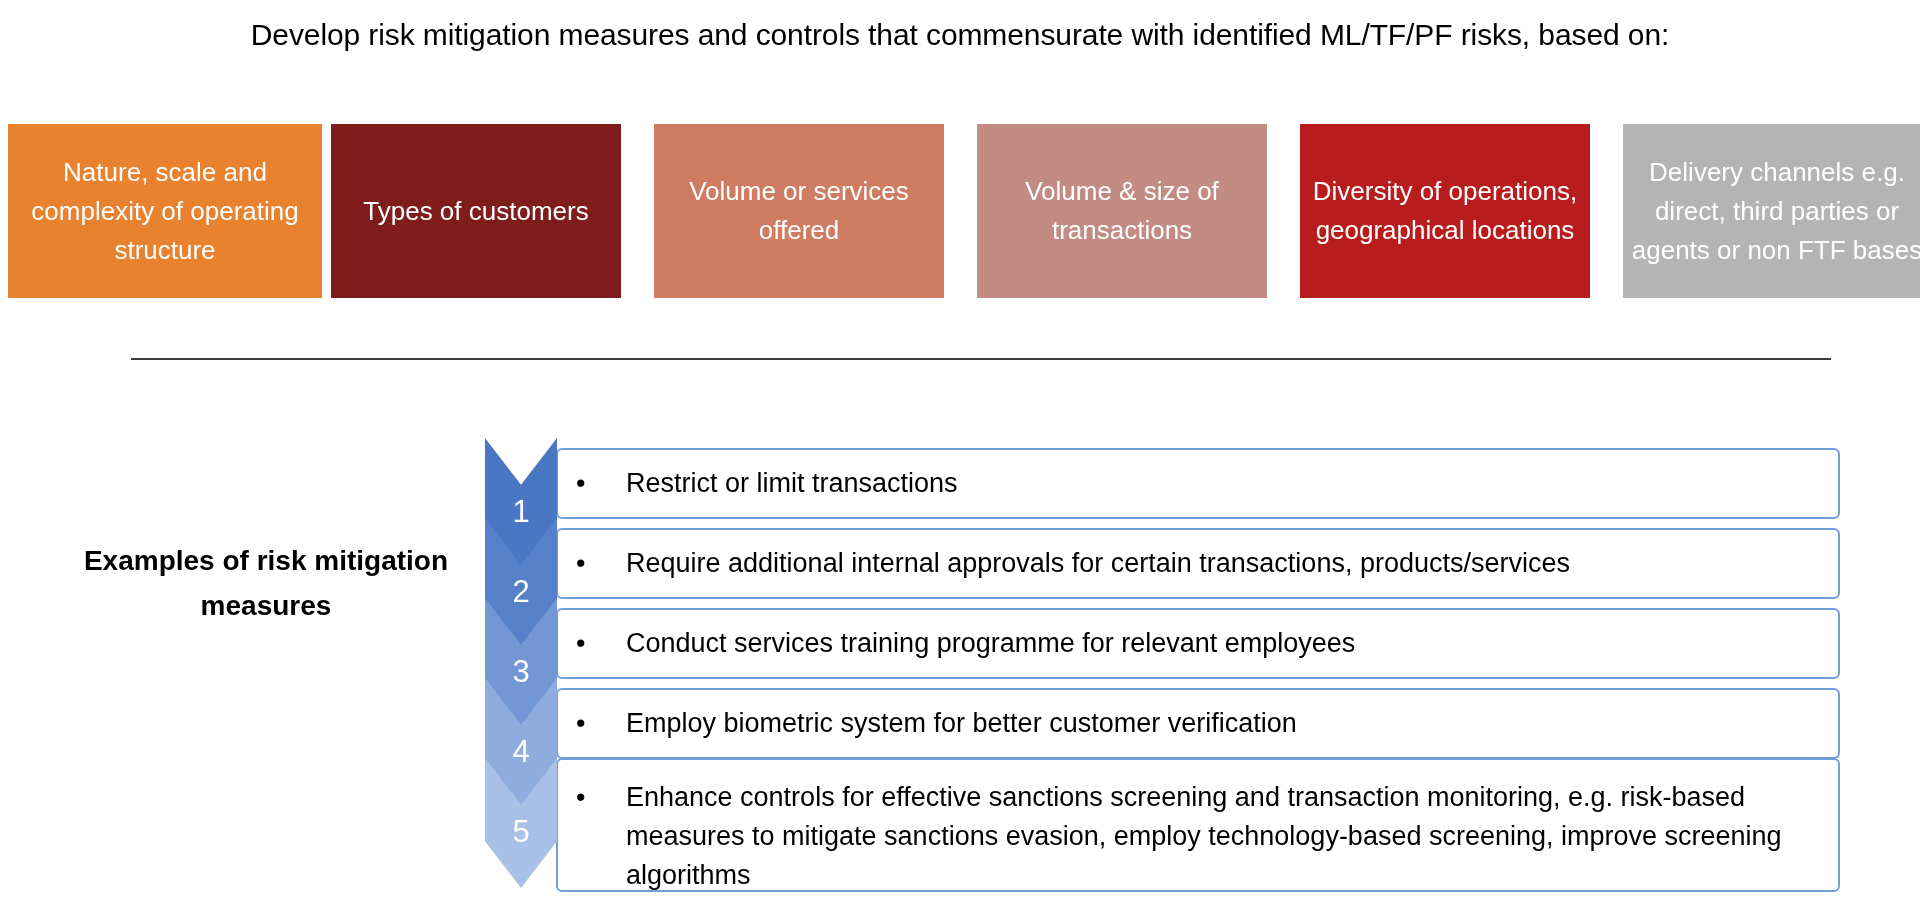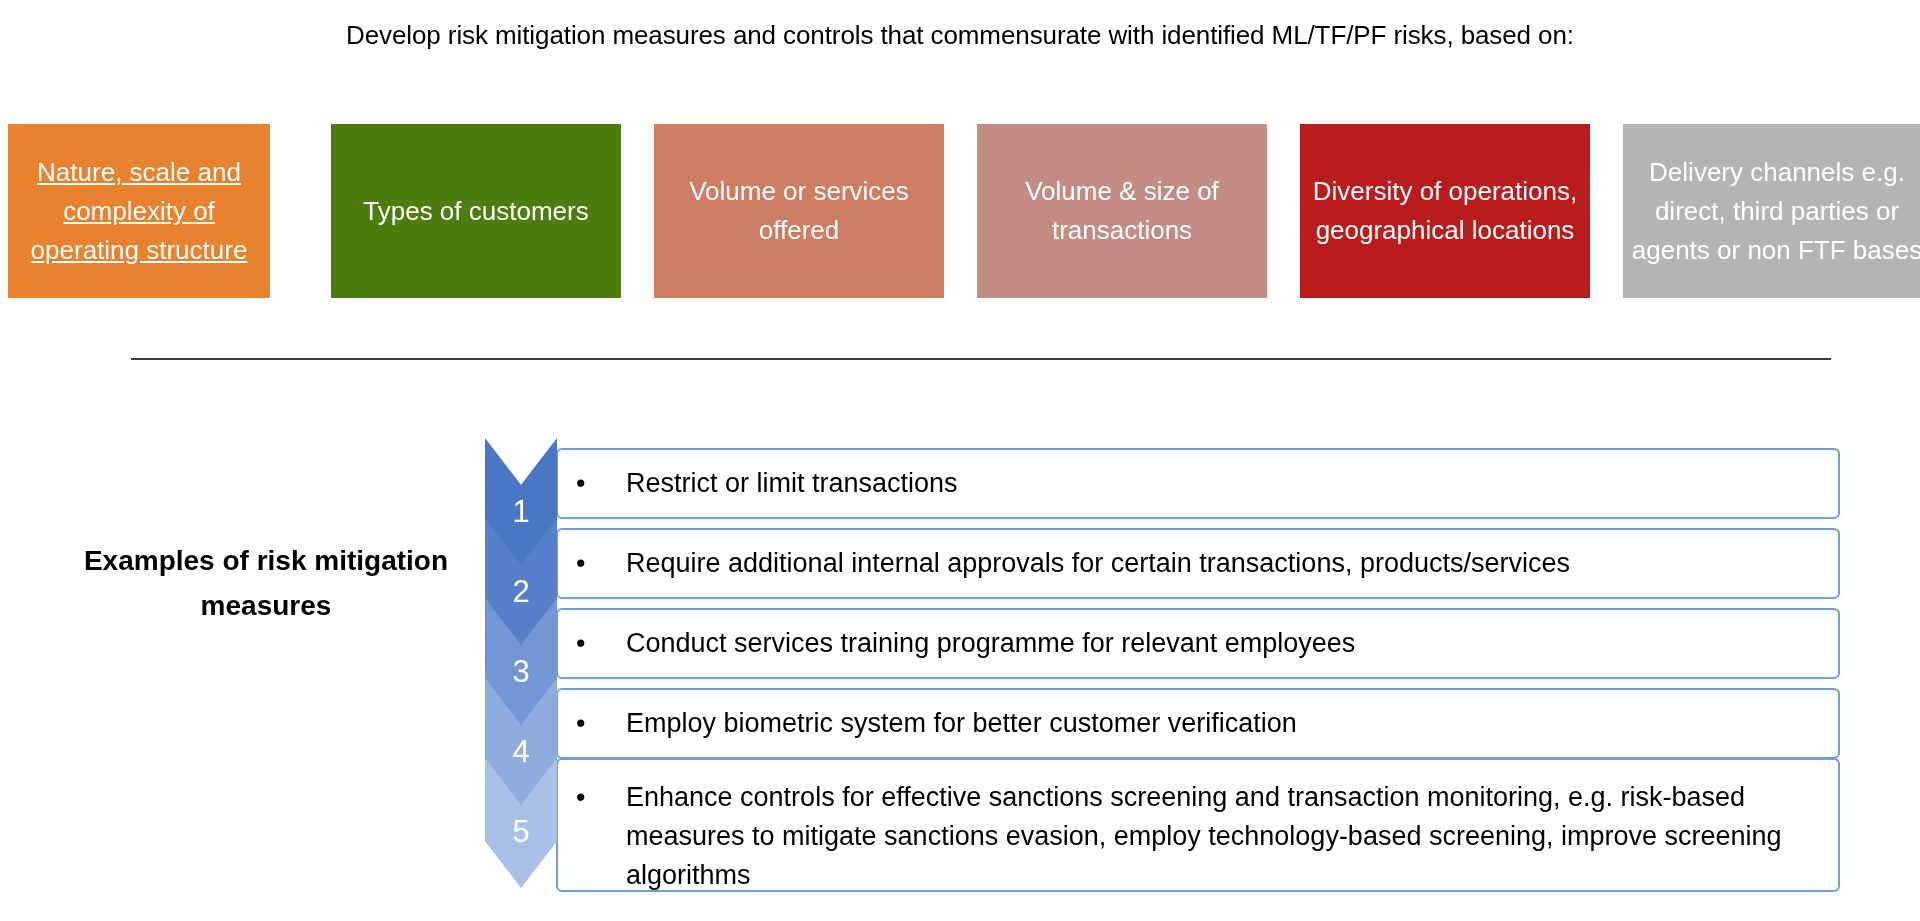--- a/index.html
+++ b/index.html
@@ -16,21 +16,21 @@
     color: #000000;
   }
 
   
   #heading {
     position: absolute;
     left: 0;
     top: 16px;
     width: 1920px;
     text-align: center;
-    font-size: 26px;
+    font-size: 30px;
     line-height: 38px;
     color: #000000;
     letter-spacing: -0.1px;
   }
 
   
   #factor-row {
     position: absolute;
     left: 8px;
     top: 124px;
@@ -134,24 +134,24 @@
     flex: 1 1 auto;
     margin-left: 24px;
   }
 </style>
 </head>
 <body>
 
 <div id="heading">Develop risk mitigation measures and controls that commensurate with identified ML/TF/PF risks, based on:</div>
 
 <div id="factor-row">
-    <div class="factor-box" style="left: 0px; width: 262px; background: rgb(232, 130, 47); text-decoration: underline;">
+    <div class="factor-box" style="left: 0px; width: 314px; background: rgb(232, 130, 47);">
       <span>Nature, scale and complexity of operating structure</span>
     </div>
-    <div class="factor-box" style="left: 323px; width: 290px; background: #4d7c0f;">
+    <div class="factor-box" style="left: 323px; width: 290px; background: #7f1d1d;">
       <span>Types of customers</span>
     </div>
     <div class="factor-box" style="left: 646px; width: 290px; background: rgb(206, 124, 98);">
       <span>Volume or services offered</span>
     </div>
     <div class="factor-box" style="left: 969px; width: 290px; background: rgb(194, 140, 131);">
       <span>Volume &amp; size of transactions</span>
     </div>
     <div class="factor-box" style="left: 1292px; width: 290px; background: #b91c1c;">
       <span>Diversity of operations, geographical locations</span>

